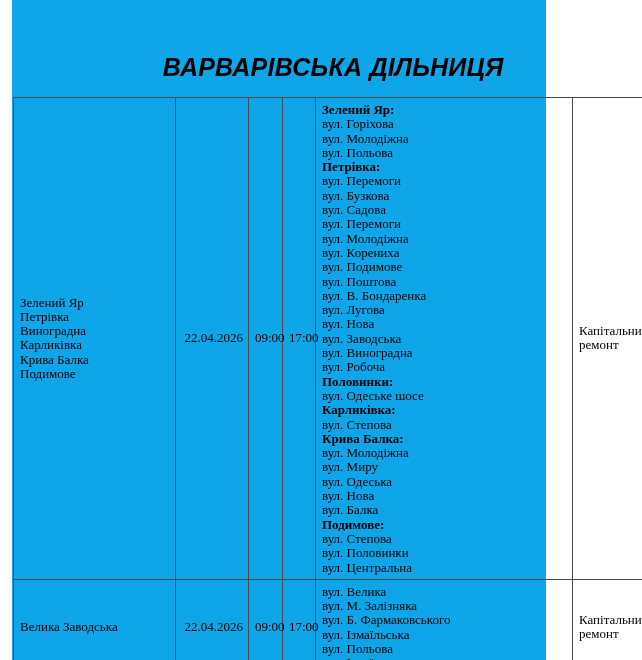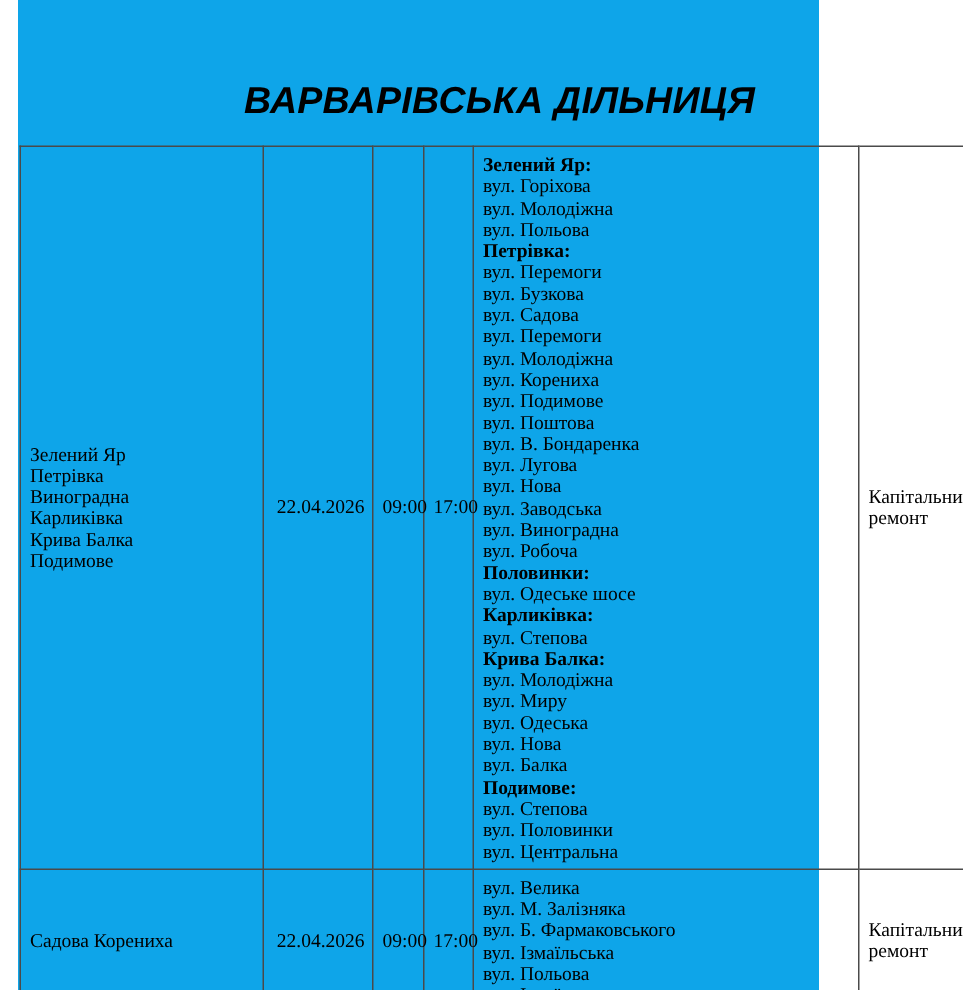--- a/index.html
+++ b/index.html
@@ -169,21 +169,21 @@
         </td>
         <td class="work-cell">
           <div class="cell-pad work-type">Капітальний ремонт</div>
         </td>
       </tr>
 
       <tr class="row-second">
         <td class="loc-cell">
           <div class="cell-pad">
             <ul class="loc-list">
-              <li>Садова Корениха</li>
+              <li>Велика Заводська</li>
             </ul>
           </div>
         </td>
         <td class="cell-center">
           <div class="cell-pad">22.04.2026</div>
         </td>
         <td class="cell-center">
           <div class="cell-pad">09:00</div>
         </td>
         <td class="cell-center">

